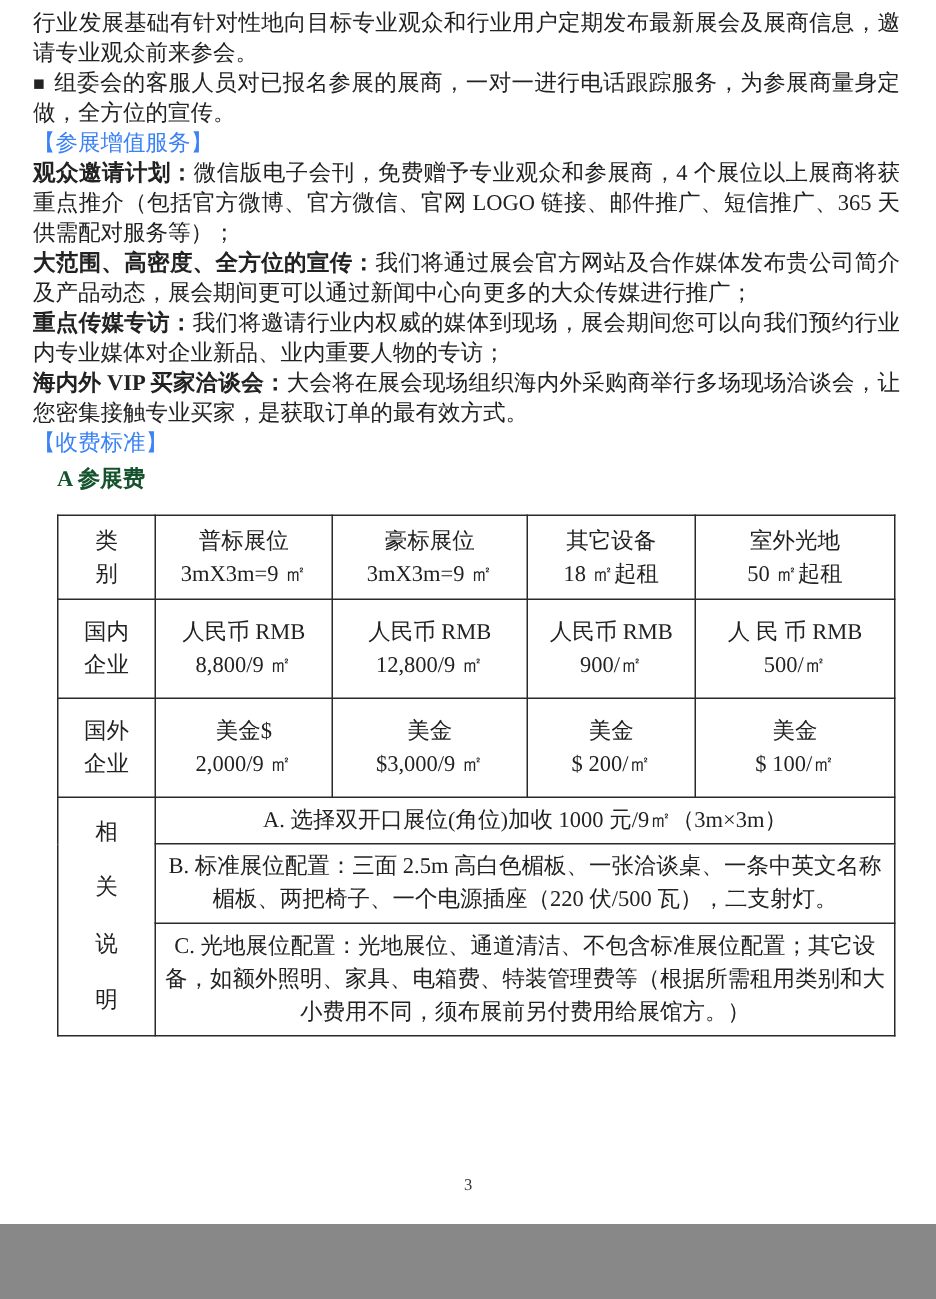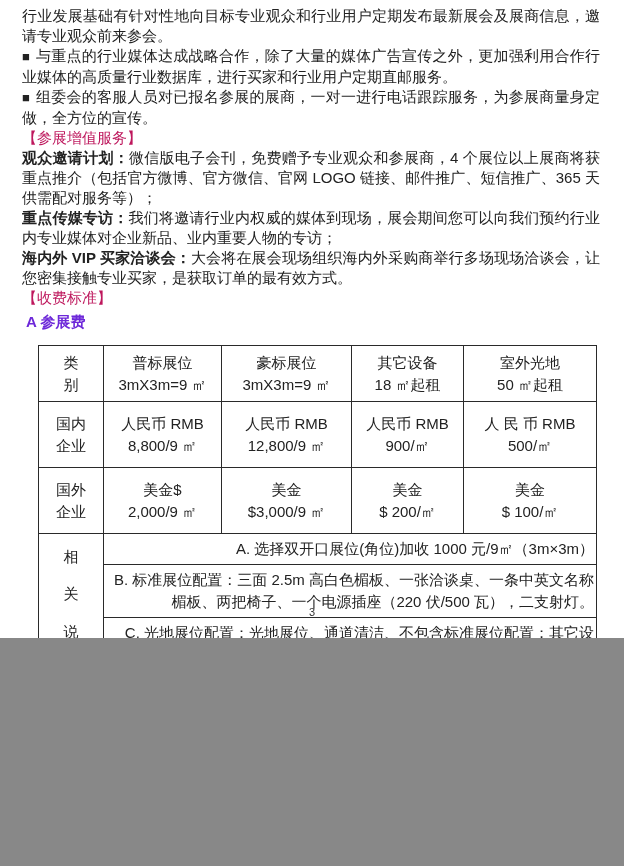--- a/index.html
+++ b/index.html
@@ -1,66 +1,66 @@
 <!DOCTYPE html>
 <html><head>
 <meta charset="utf-8">
 <style>
   html,body { margin:0; padding:0; background:#888; }
   .page {
     position:relative;
-    width:624px; height:638px;
+    width:624px; height:816px;
     margin:0 auto;
     background:#ffffff;
-    font-family:Liberation Sans, sans-serif;
+    font-family:Liberation Serif, serif;
     color:#222222;
     overflow:hidden;
   }
   .content { padding:6px 24px 0 22px; }
   .para {
     margin:0;
     font-size:15px;
     line-height:20px;
     text-align:justify;
     text-justify:inter-ideograph;
   }
   .bullet-glyph { font-size:13px; margin-right:6px; }
   .bold-label { font-weight:bold; }
   .red-heading {
     margin:0;
     font-size:15px;
     line-height:20px;
     font-weight:400;
-    color:#be185d;
+    color:#3b82f6;
   }
   .subheading {
-    margin:3px 0 0 4px;
+    margin:3px 0 0 16px;
     font-size:15px;
     line-height:22px;
     font-weight:bold;
-    color:#6d28d9;
+    color:#14532d;
   }
   table.fee-table {
     border-collapse:collapse;
     margin:12px 0 0 16px;
     width:558px;
     table-layout:fixed;
     font-size:15px;
     color:#222;
   }
   table.fee-table td {
     border:1.5px solid #2a2a2a;
     padding:4px 2px;
     vertical-align:middle;
   }
   td.center-cell { text-align:center; line-height:22px; }
   tr.header-row  { height:56px; }
   tr.data-row    { height:66px; }
   td.note-cell {
-    text-align:right;
+    text-align:center;
     padding:5px 8px 5px 10px;
     line-height:22px;
   }
   td.notes-label-cell { text-align:center; }
   .vlabel {
     display:flex;
     flex-direction:column;
     justify-content:space-around;
     align-items:center;
     height:150px;
@@ -75,26 +75,26 @@
   }
 </style>
 </head>
 <body>
 
 <div class="page">
   <div class="content">
 
     <p class="para">行业发展基础有针对性地向目标专业观众和行业用户定期发布最新展会及展商信息，邀请专业观众前来参会。</p>
 
-    <p class="para"><span class="bullet-glyph">■</span><span>与重点的行业媒体达成战略合作，除了大量的媒体广告宣传之外，更加强利用合作行业媒体的高质量行业数据库，进行买家和行业用户定期直邮服务。</span></p>
     <p class="para"><span class="bullet-glyph">■</span><span>组委会的客服人员对已报名参展的展商，一对一进行电话跟踪服务，为参展商量身定做，全方位的宣传。</span></p>
 
     <h3 class="red-heading">【参展增值服务】</h3>
 
     <p class="para"><span class="bold-label">观众邀请计划：</span><span>微信版电子会刊，免费赠予专业观众和参展商，4 个展位以上展商将获重点推介（包括官方微博、官方微信、官网 LOGO 链接、邮件推广、短信推广、365 天供需配对服务等）；</span></p>
+    <p class="para"><span class="bold-label">大范围、高密度、全方位的宣传：</span><span>我们将通过展会官方网站及合作媒体发布贵公司简介及产品动态，展会期间更可以通过新闻中心向更多的大众传媒进行推广；</span></p>
     <p class="para"><span class="bold-label">重点传媒专访：</span><span>我们将邀请行业内权威的媒体到现场，展会期间您可以向我们预约行业内专业媒体对企业新品、业内重要人物的专访；</span></p>
     <p class="para"><span class="bold-label">海内外 VIP 买家洽谈会：</span><span>大会将在展会现场组织海内外采购商举行多场现场洽谈会，让您密集接触专业买家，是获取订单的最有效方式。</span></p>
 
     <h3 class="red-heading">【收费标准】</h3>
     <h4 class="subheading">A 参展费</h4>
 
     <table class="fee-table">
       <colgroup>
         <col style="width:65px">
         <col style="width:118px">

